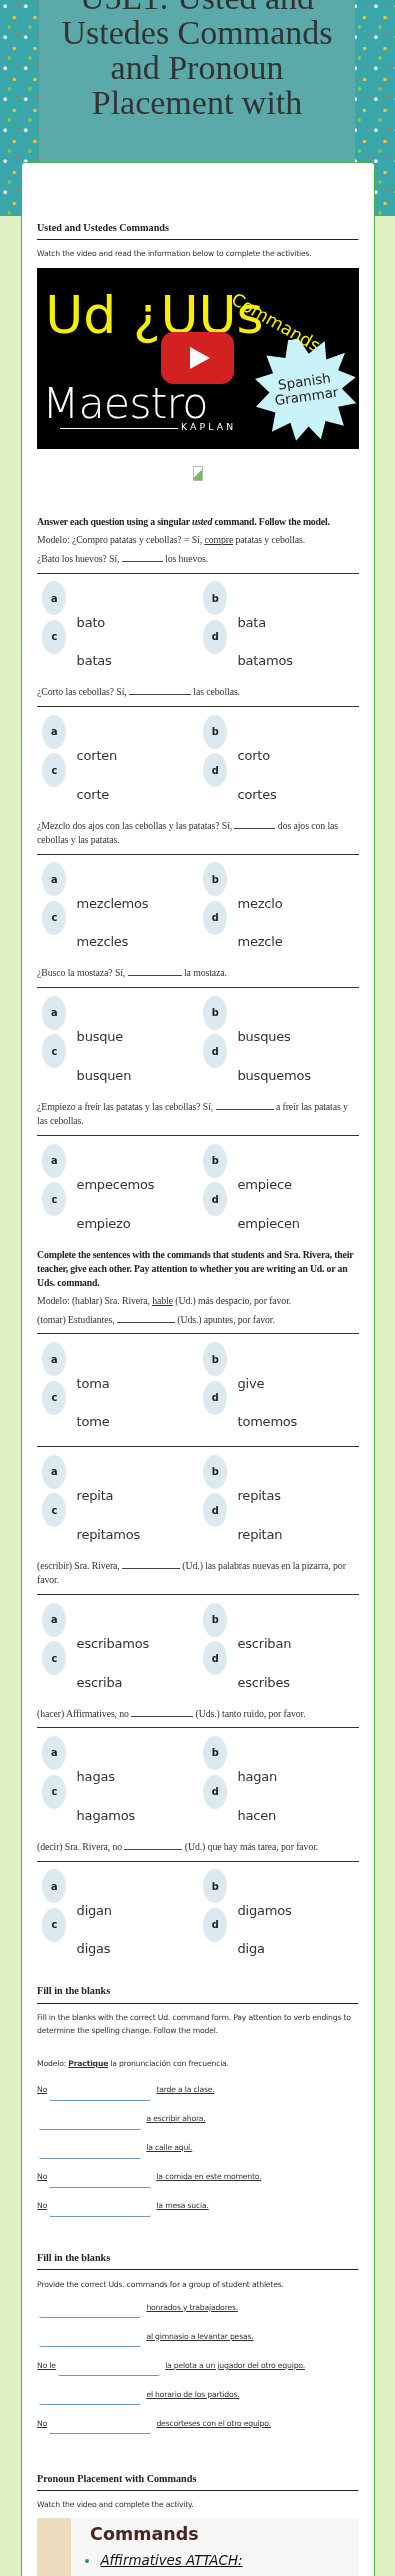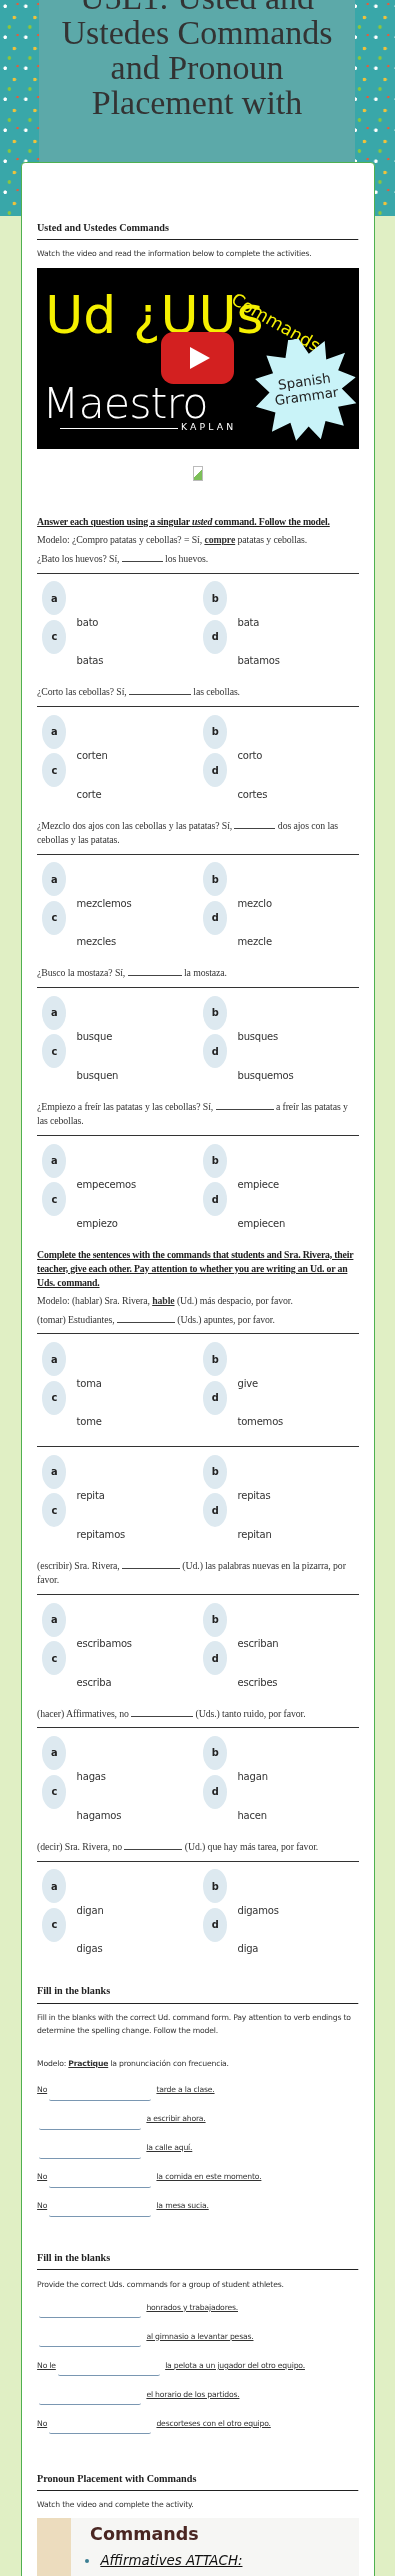--- a/index.html
+++ b/index.html
@@ -156,31 +156,30 @@
   .question { margin-top: 31px; }
   .question.first { margin-top: 34px; }
   .q-instr {
     font-family: "Liberation Serif", serif;
     font-weight: bold;
     font-size: 9.8px;
     line-height: 14px;
     color: #222;
     margin: 0 0 4.1px 0;
     letter-spacing: -0.2px;
-    text-decoration: underline;
   }
   .q-text {
     font-family: "Liberation Serif", serif;
     font-size: 9.8px;
     line-height: 14.4px;
     color: #333;
     margin: 0 0 4.6px 0;
     letter-spacing: -0.1px;
   }
-  .q-text u.bold { font-weight: bold; }
+  .q-text u.bold { font-weight: normal; }
   .blank {
     display: inline-block;
     border-bottom: 0.5px solid #444;
     height: 9.3px;
     vertical-align: baseline;
   }
   .q-rule { border: 0; border-top: 0.5px solid #333; margin: 6.2px 0 7.2px 0; }
   .options {
     display: grid;
     grid-template-columns: 1fr 1fr;
@@ -199,21 +198,21 @@
     margin-left: 5.2px;
     display: flex; align-items: center; justify-content: center;
     font-family: "DejaVu Sans", sans-serif;
     font-weight: bold;
     font-size: 9.8px;
     color: #222;
   }
   .opt-text {
     margin-left: 10.3px;
     font-family: "DejaVu Sans", sans-serif;
-    font-size: 10px;
+    font-size: 13px;
     color: #333;
     letter-spacing: -0.2px;
     margin-top: 48px;
   }
   .fib-section { margin-top: 42px; }
   .fib-row {
     display: flex;
     align-items: center;
     height: 29px;
     text-decoration: underline;

